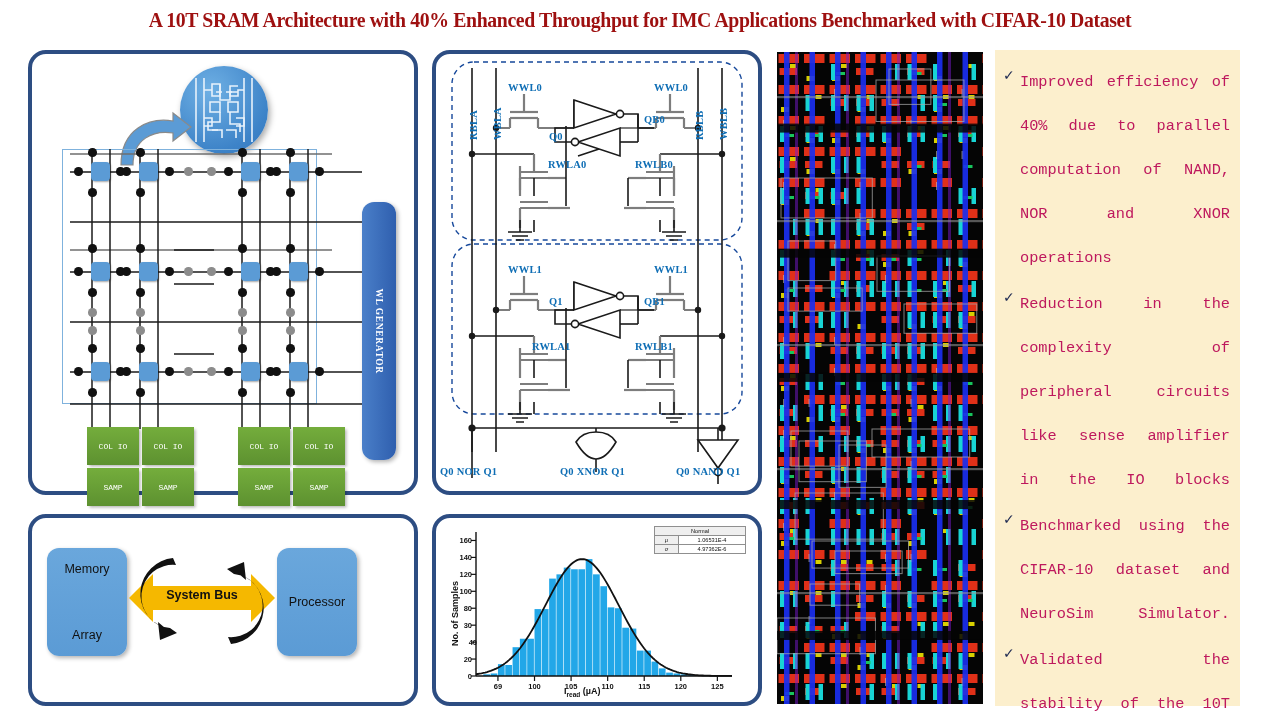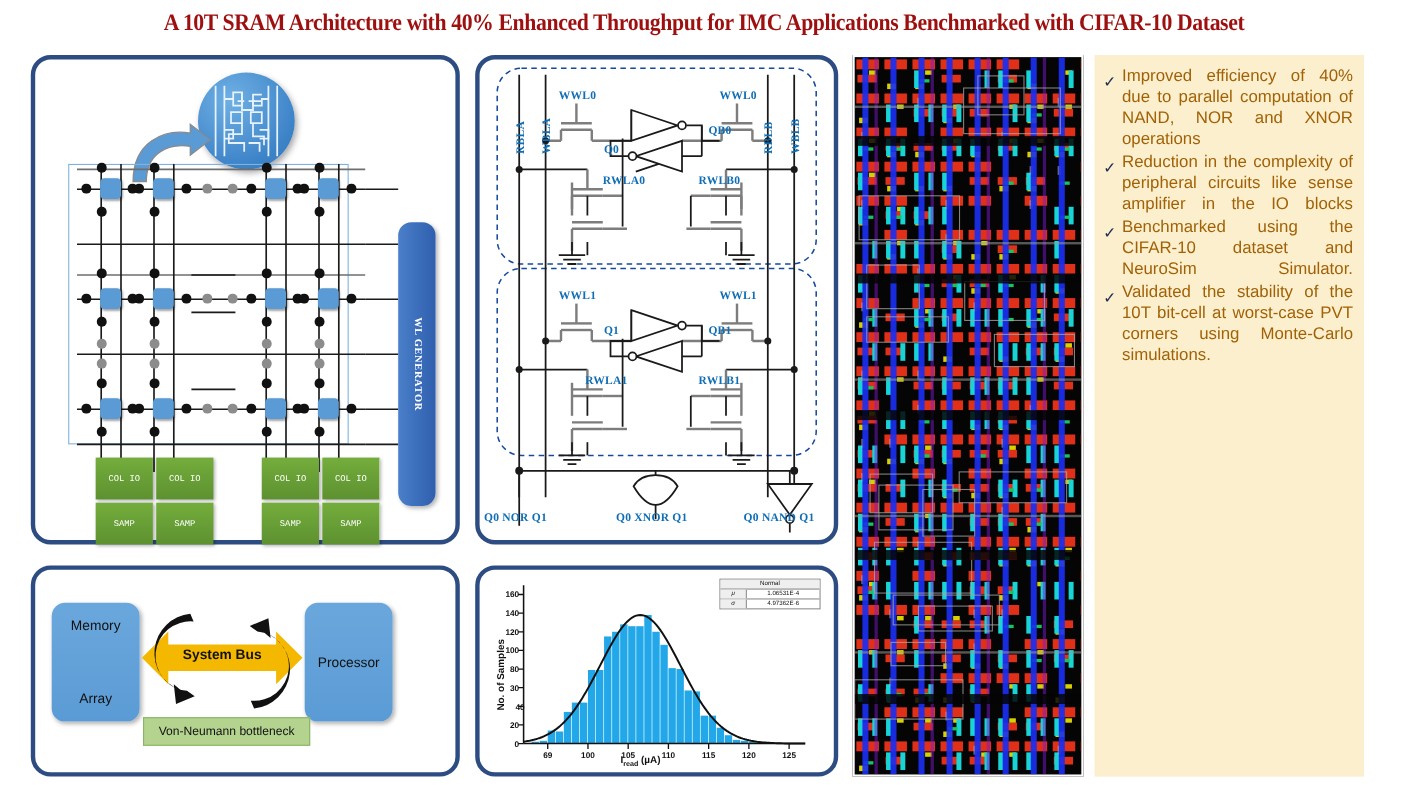--- a/index.html
+++ b/index.html
@@ -74,21 +74,21 @@
     white-space: nowrap;
     color: #fff; font-size: 9.5px; font-weight: bold;
     font-family: "Liberation Serif", serif; letter-spacing: .6px;
   }
 
   .green-block {
     position: absolute; width: 52px; height: 38px;
     background: linear-gradient(to bottom, #74ad3c, #5d9130);
     box-shadow: 1.5px 1.5px 3px rgba(0,0,0,.3);
     color: #fff; font-size: 8px; font-family: "Liberation Mono", monospace;
-    display: flex; align-items: center; justify-content: center;
+    display: flex; align-items: center; justify-content: center; margin-top: 11px;
   }
 
   .magnifier {
     position: absolute; left: 148px; top: 12px; width: 88px; height: 88px;
     border-radius: 50%;
     background: radial-gradient(circle at 34% 28%, #6fb0e4, #3d83c8 70%, #3377bd);
     box-shadow: 2px 3px 6px rgba(0,0,0,.35);
     overflow: hidden;
   }
   .magnifier svg { position: absolute; left: 6px; top: 6px; }
@@ -154,22 +154,22 @@
   .legend-box .lg-v { flex: 1; text-align: center; padding: 1px 0; }
 
   
   .hl-item { display: flex; margin-bottom: 2px; }
   .hl-check {
     color: #1e2a52; font-size: 14px; width: 17px; flex: none;
     line-height: 30.5px; font-family: "DejaVu Sans", sans-serif;
   }
   .hl-text {
     flex: 1; text-align: justify; text-align-last: justify;
-    color: #a16207; font-size: 15.3px; line-height: 19px;
-    font-family: Liberation Sans, sans-serif;
+    color: #be185d; font-size: 15.3px; line-height: 44px;
+    font-family: Liberation Mono, monospace;
     hyphens: none;
   }
 </style>
 </head>
 <body>
 <div id="root">
 
 <div class="title">A 10T SRAM Architecture with 40% Enhanced Throughput for IMC Applications Benchmarked with CIFAR-10 Dataset</div>
 
 <div class="panel" id="panel-architecture">
@@ -359,21 +359,20 @@
     <path d="M46 22 A36 36 0 0 0 38 92 L31 86 L33 104 L50 97 L43 92 A29 29 0 0 1 49 29 Z" fill="#111"></path>
     <path d="M104 108 A36 36 0 0 0 112 38 L119 44 L117 26 L100 33 L107 38 A29 29 0 0 1 101 101 Z" fill="#111"></path>
   </svg>
 
   <div class="vn-bus-label">System Bus</div>
 
   <div class="vn-box" id="vn-proc">
     <div>Processor</div>
   </div>
 
-  <div class="vn-bottleneck">Von-Neumann bottleneck</div>
 </div>
 
 <div class="panel" id="panel-circuit">
   <svg class="circuit-svg" width="322" height="437" viewBox="0 0 322 437">
     <defs>
       <style>
         .w  { stroke:#1a1a1a; stroke-width:1.6; fill:none; }
         .wg { stroke:#7d7d7d; stroke-width:2.2; fill:none; }
         .dash { stroke:#16489b; stroke-width:1.4; fill:none; stroke-dasharray:5 4; }
       </style>

